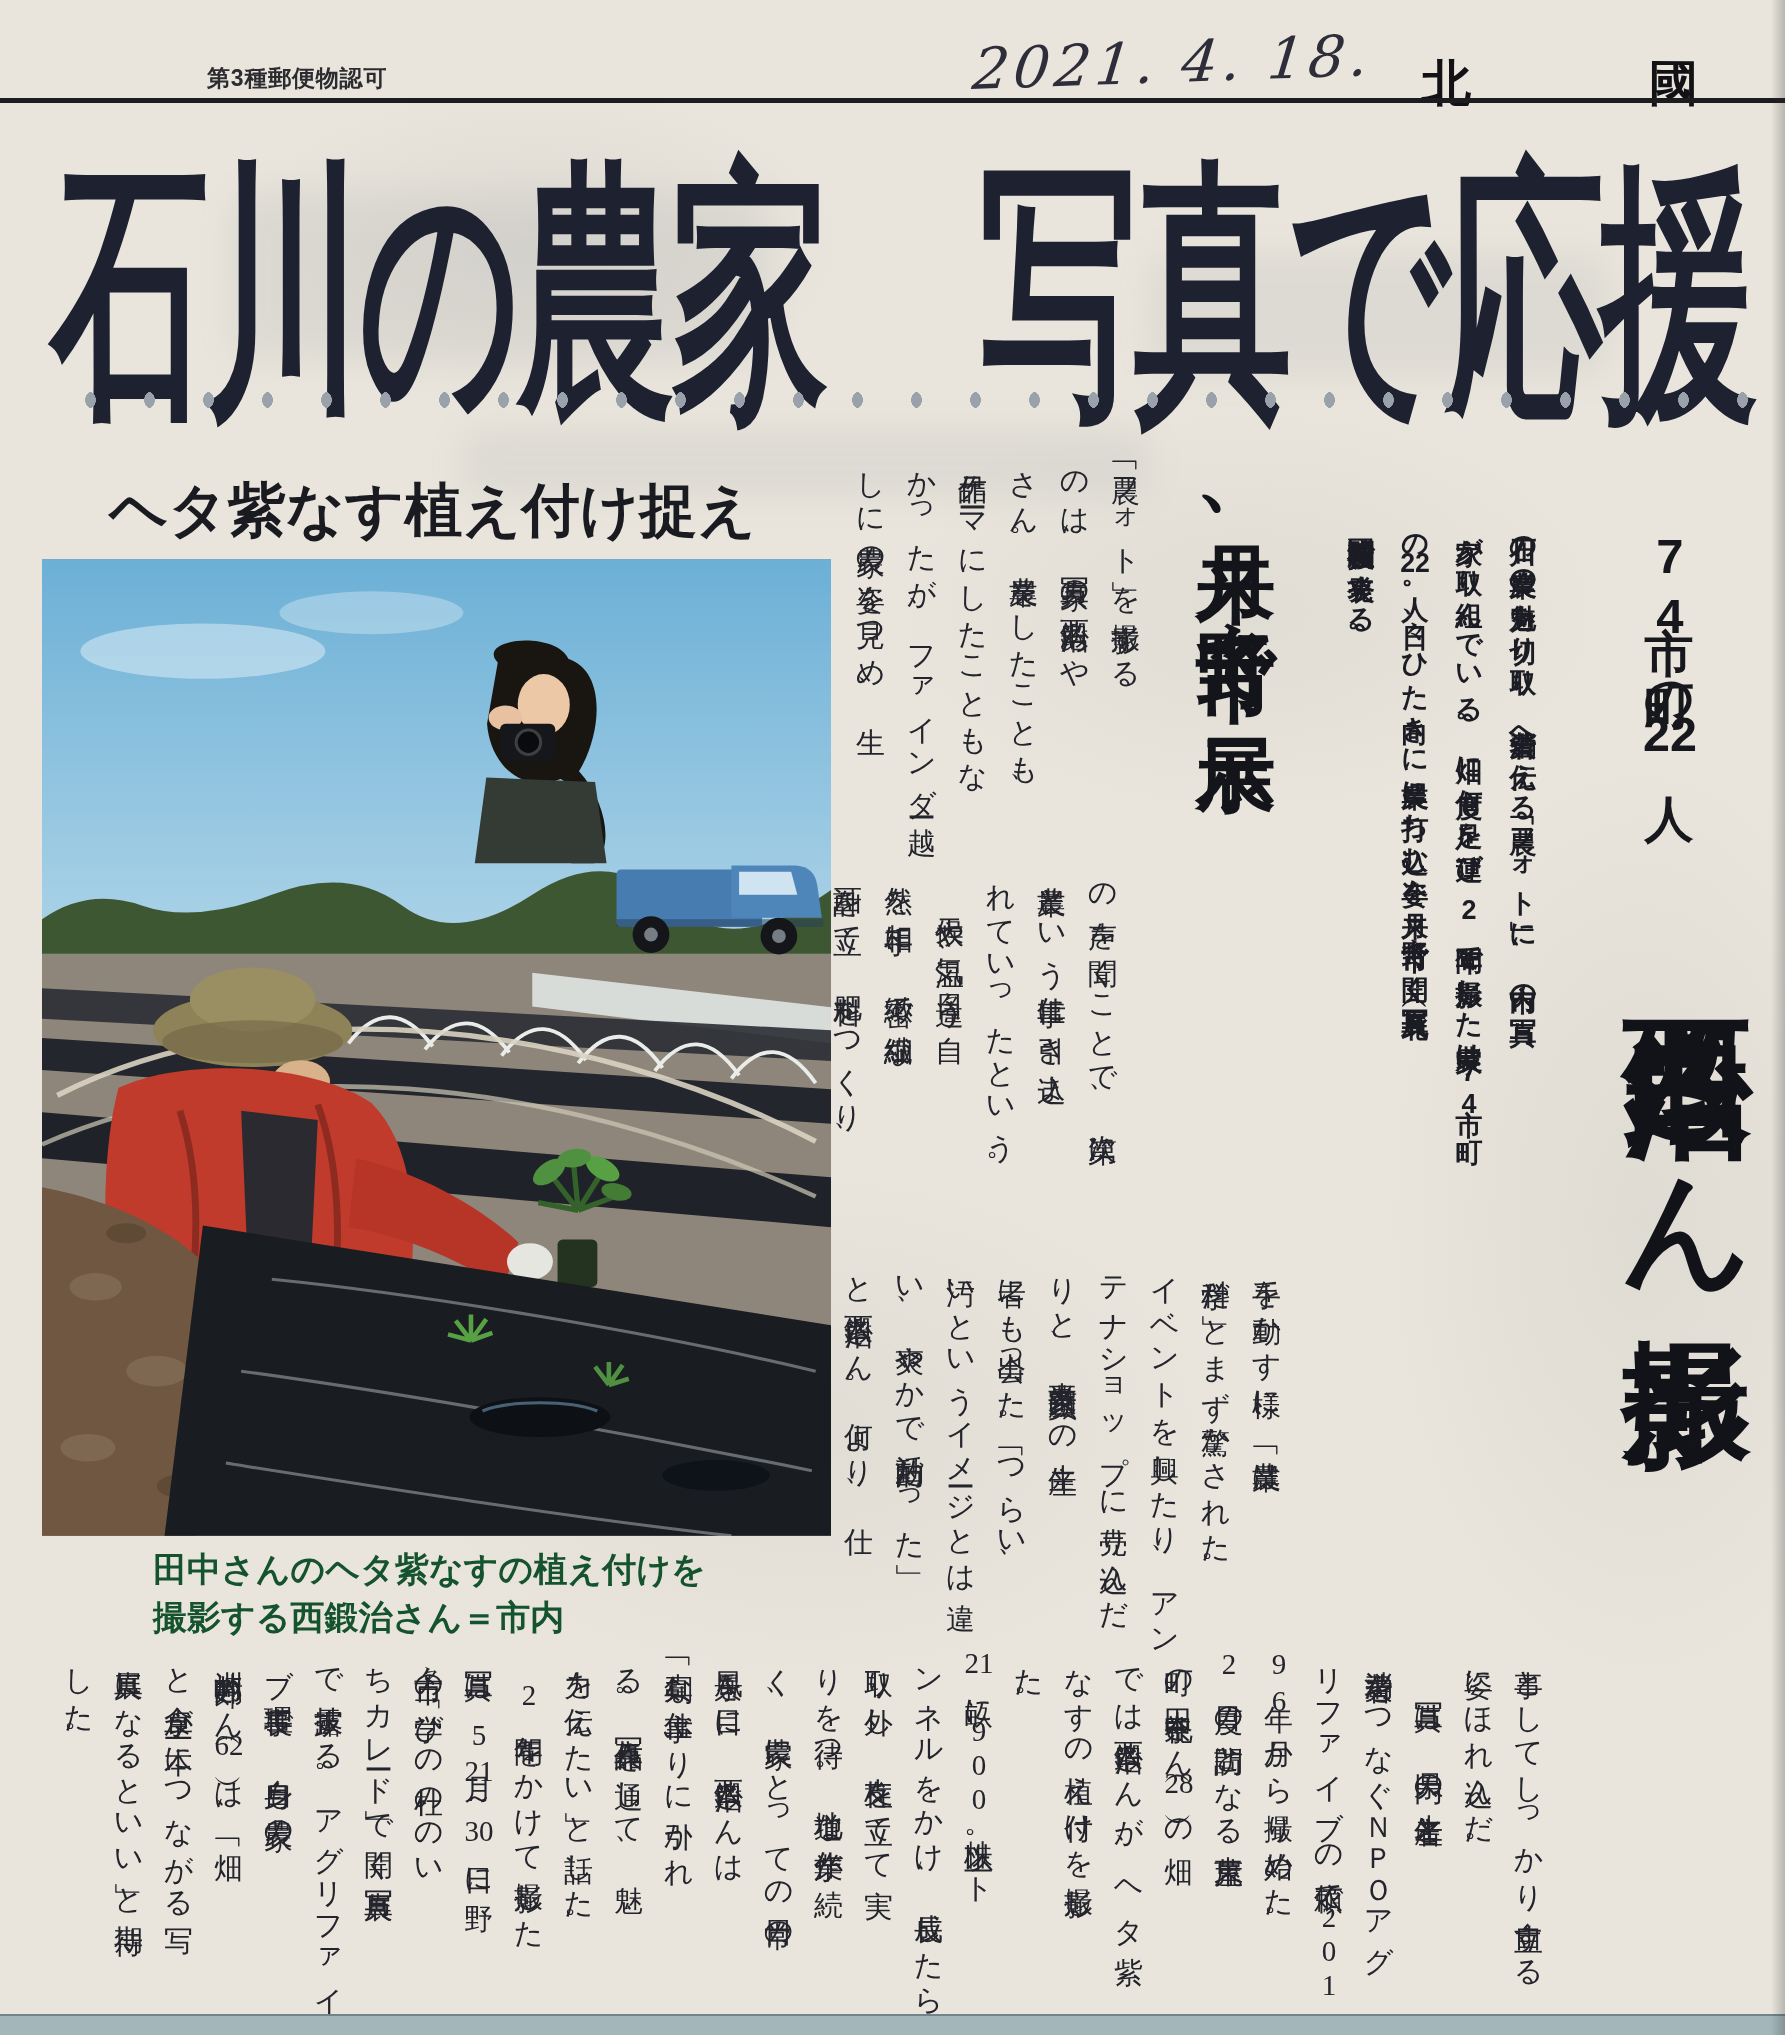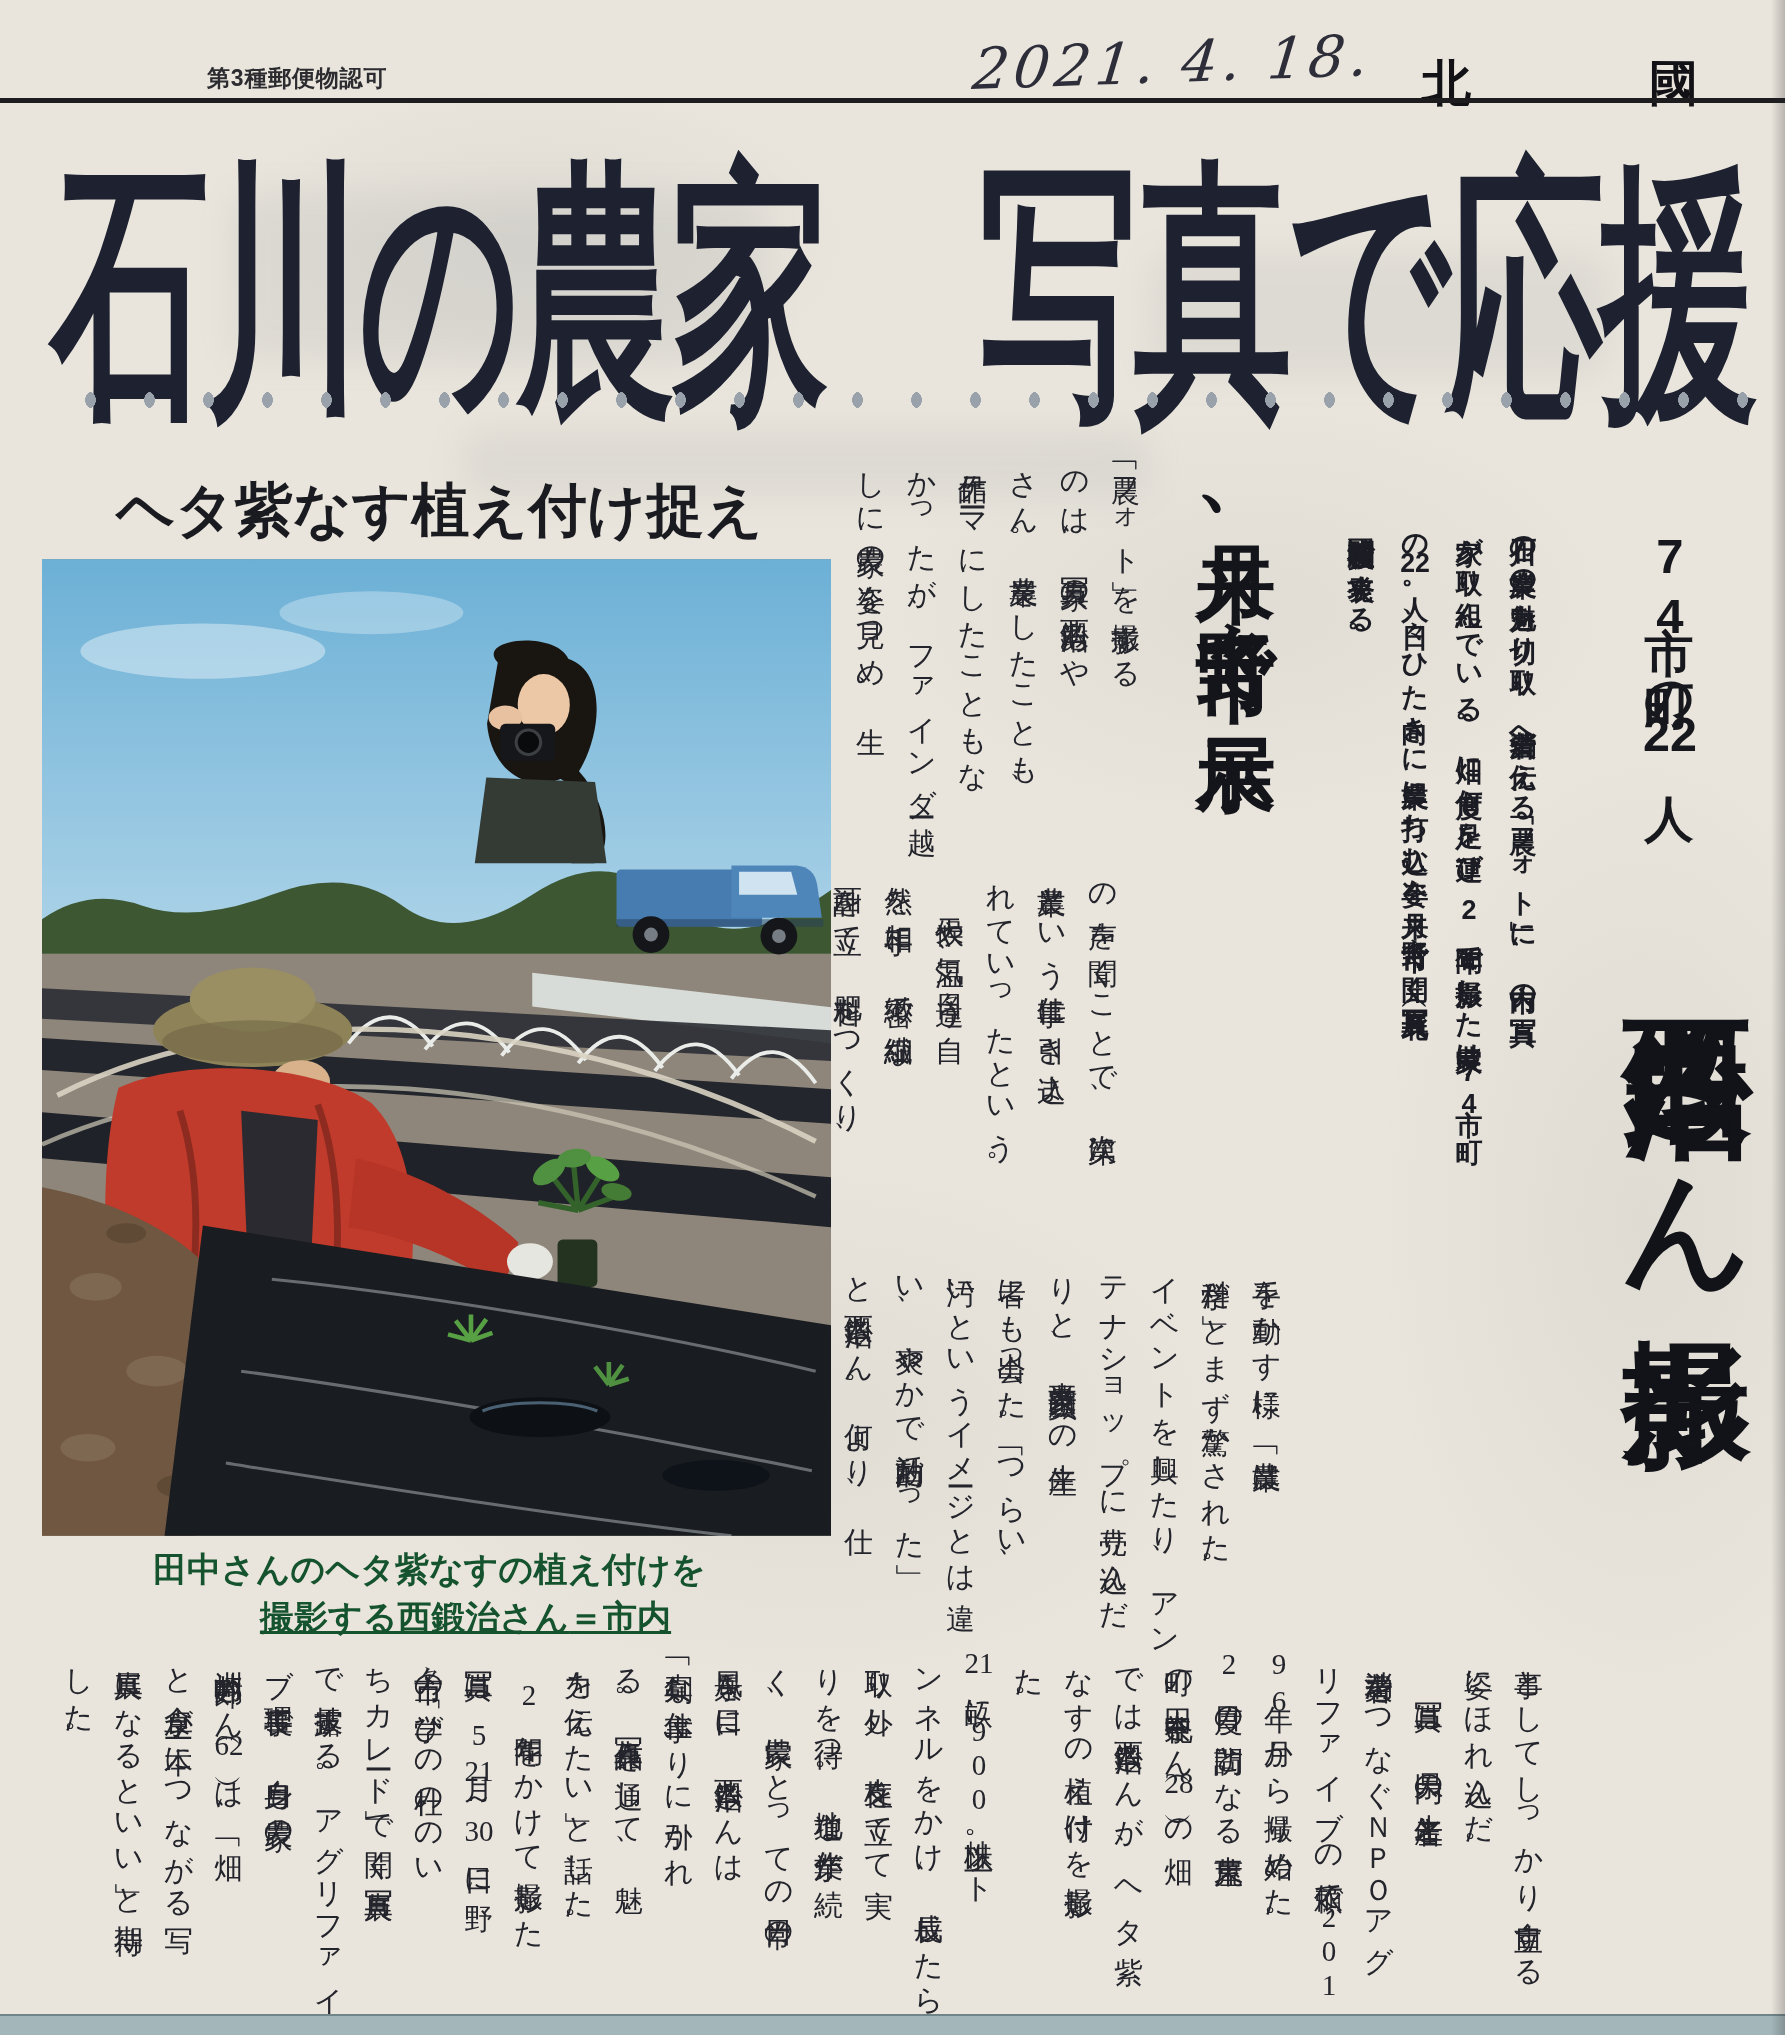--- a/index.html
+++ b/index.html
@@ -39,35 +39,35 @@
   .right-top{left:1637px;top:529px;height:398px;font-size:49px;letter-spacing:3.1px;font-weight:700;
      font-family:"Liberation Sans","DejaVu Sans",sans-serif;color:#17181d;}
   .right-main{left:1600px;top:920px;height:950px;font-size:129px;letter-spacing:4.6px;font-weight:900;color:#121319;}
 
   
   .lead{left:1335px;top:517px;height:1008px;width:215px;font-size:27px;line-height:54px;
      letter-spacing:0.8px;font-weight:700;font-family:"Liberation Sans","DejaVu Sans",sans-serif;color:#1c1d24;}
 
   .section-headline{left:1182px;top:481px;height:766px;font-size:80px;letter-spacing:3.1px;font-weight:900;color:#14151b;}
 
-  .sub-headline{left:116px;top:472px;font-size:58px;font-weight:800;letter-spacing:0px;
+  .sub-headline{left:109px;top:472px;font-size:58px;font-weight:800;letter-spacing:0px;
      font-family:"Liberation Sans","DejaVu Sans",sans-serif;color:#1a1b20;white-space:nowrap;}
 
   
   .band{font-size:29px;letter-spacing:2.3px;color:#24252c;}
   .band1{left:845px;top:452px;height:392px;line-height:51px;}
   .band2{left:822px;top:864px;height:395px;line-height:51px;}
   .band3{left:833px;top:1257px;height:395px;line-height:51px;}
   .band4{left:54px;top:1648px;height:392px;line-height:50px;}
 
   
   .photo{left:42px;top:559px;width:789px;height:977px;background:#9a9186;}
   .caption{left:153px;top:1545px;width:625px;font-family:"Liberation Sans","DejaVu Sans",sans-serif;
      font-size:34px;font-weight:700;color:#14532d;line-height:48px;}
-  .caption .l2{display:flex;justify-content:center;text-decoration:underline;}
+  .caption .l2{display:flex;justify-content:flex-start;}
 
   .bottom-strip{left:0;top:2014px;width:1785px;height:21.5px;background:#a3b6b9;border-top:2.3px solid #6f8589;}
   .right-shadow{right:0;top:0;width:14px;height:2035px;background:linear-gradient(to left, rgba(40,40,46,.25), transparent);}
 </style>
 </head>
 <body>
 
 <div class="paper-texture"></div>
 <div class="ghost" style="left:230px;top:192px;width:536px;height:169px;"></div>
 <div class="ghost" style="left:460px;top:429px;width:690px;height:69px;"></div>

